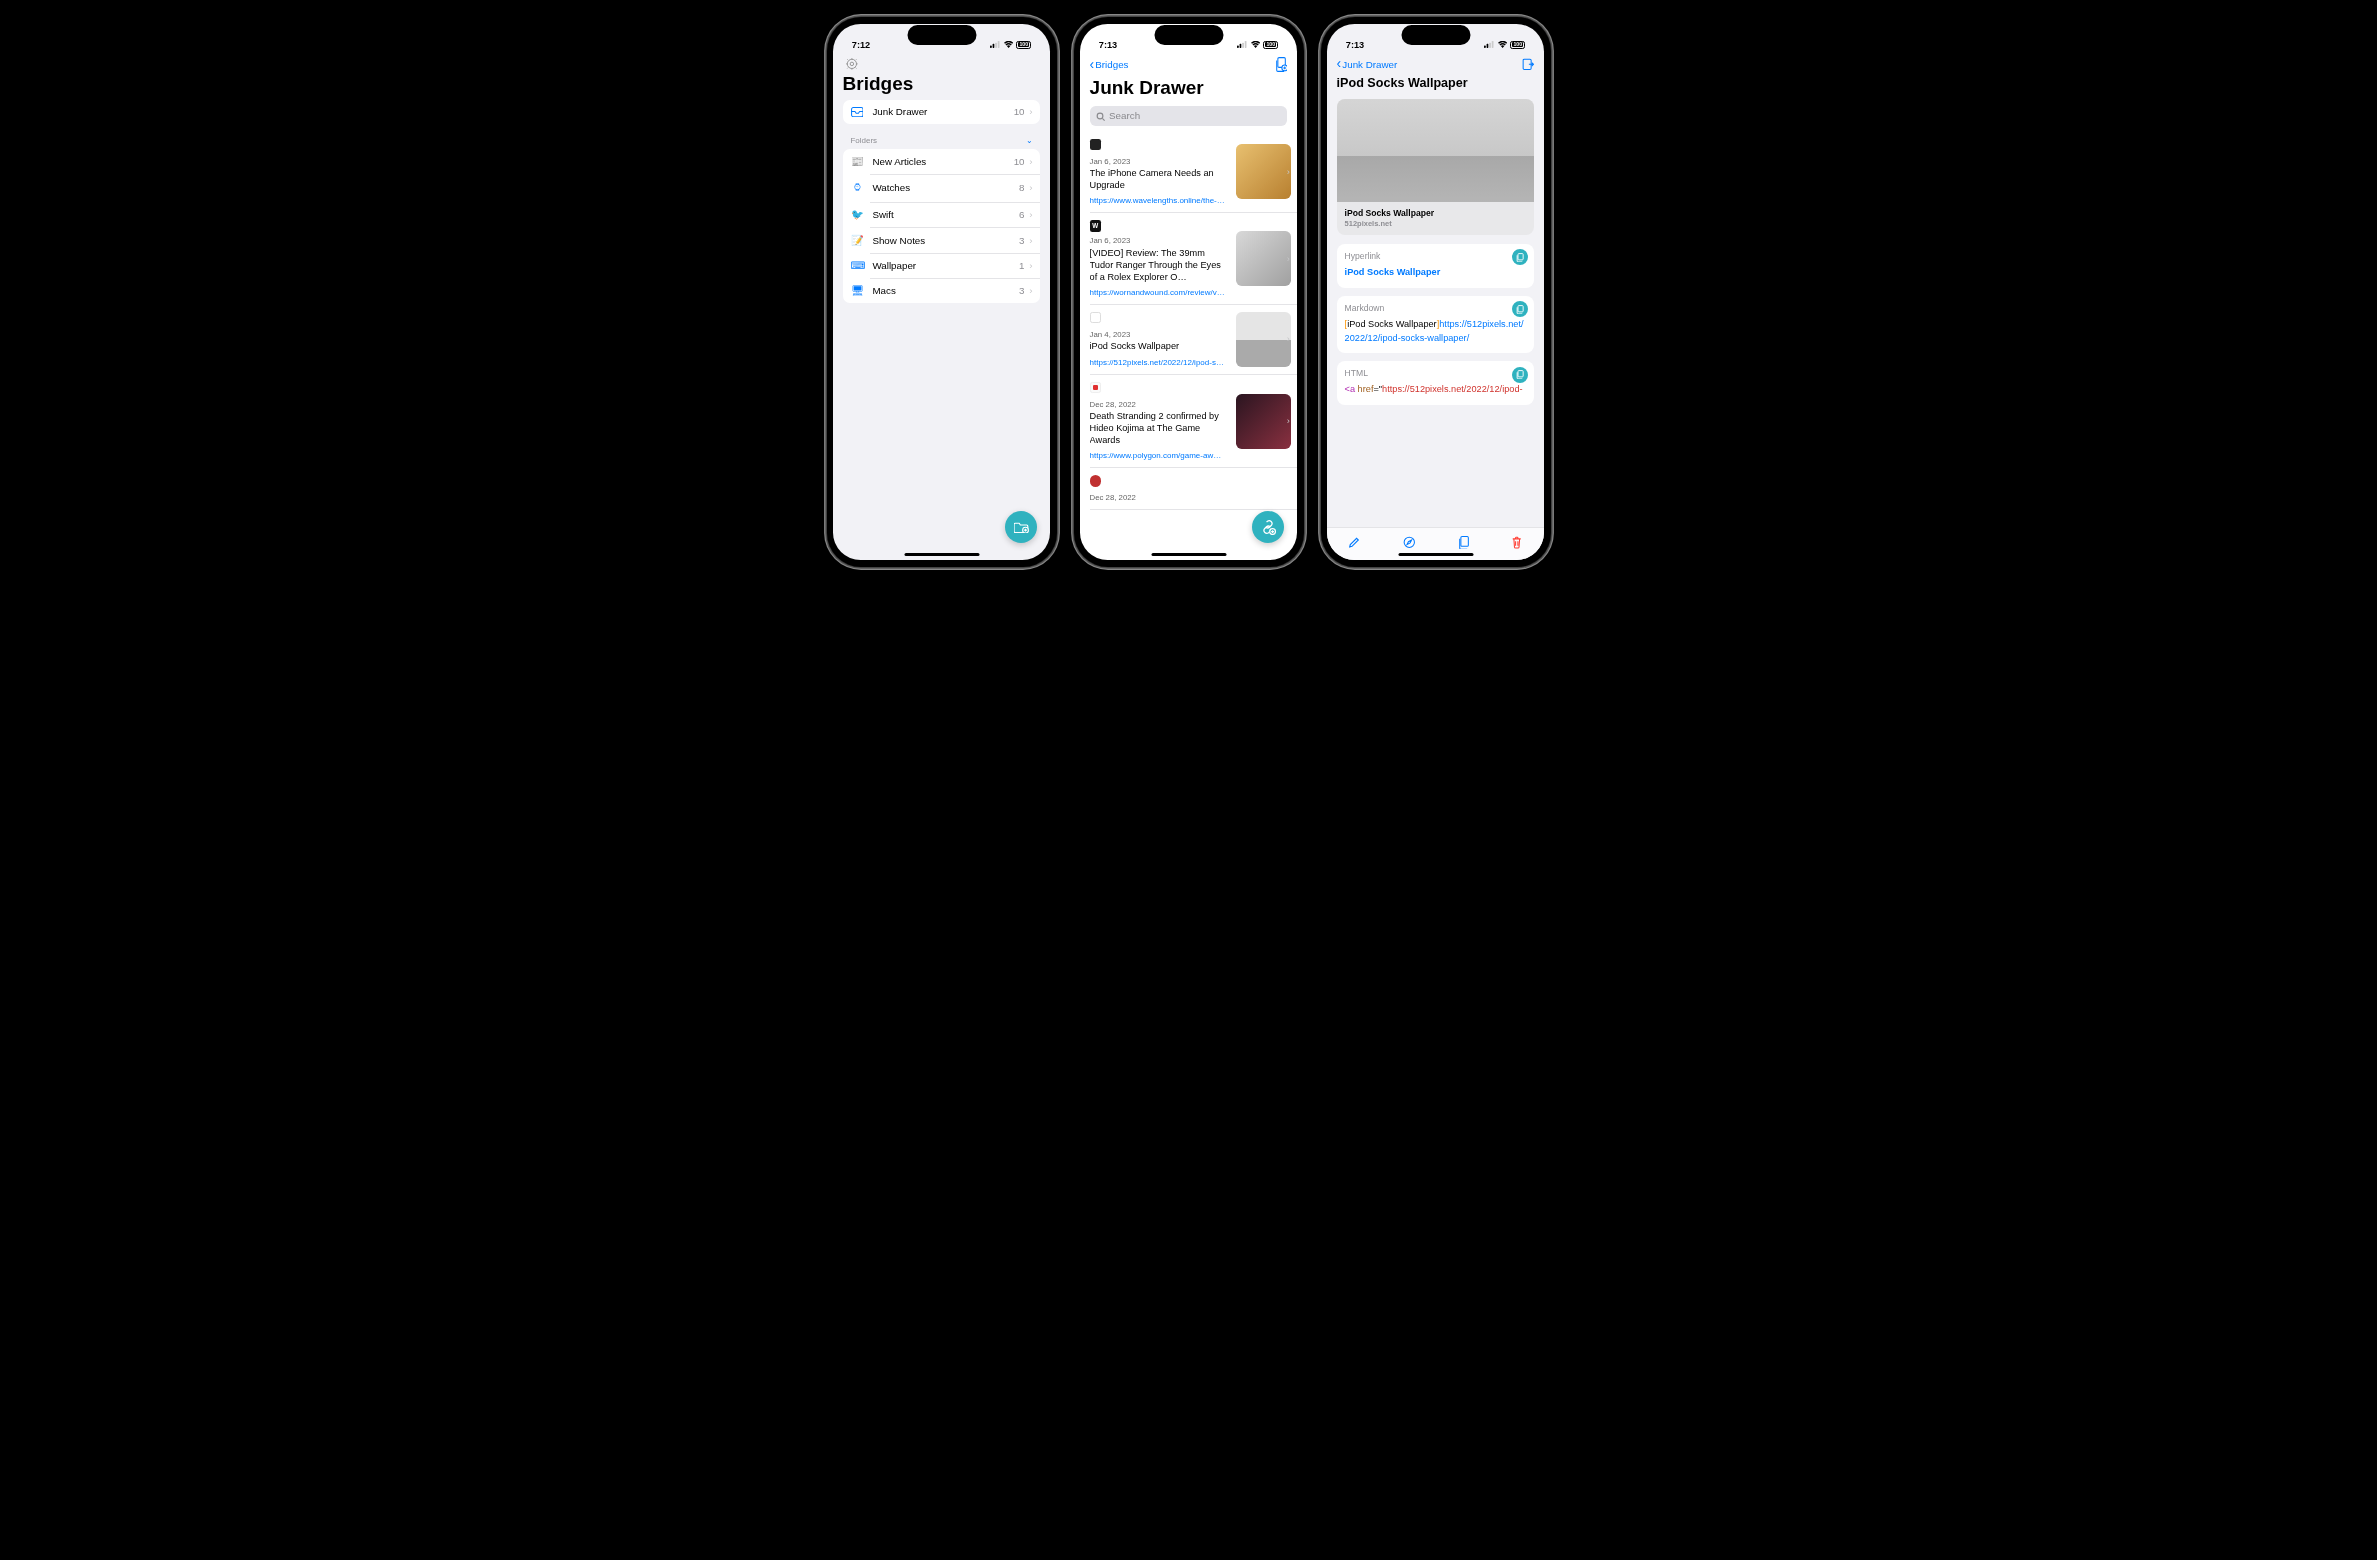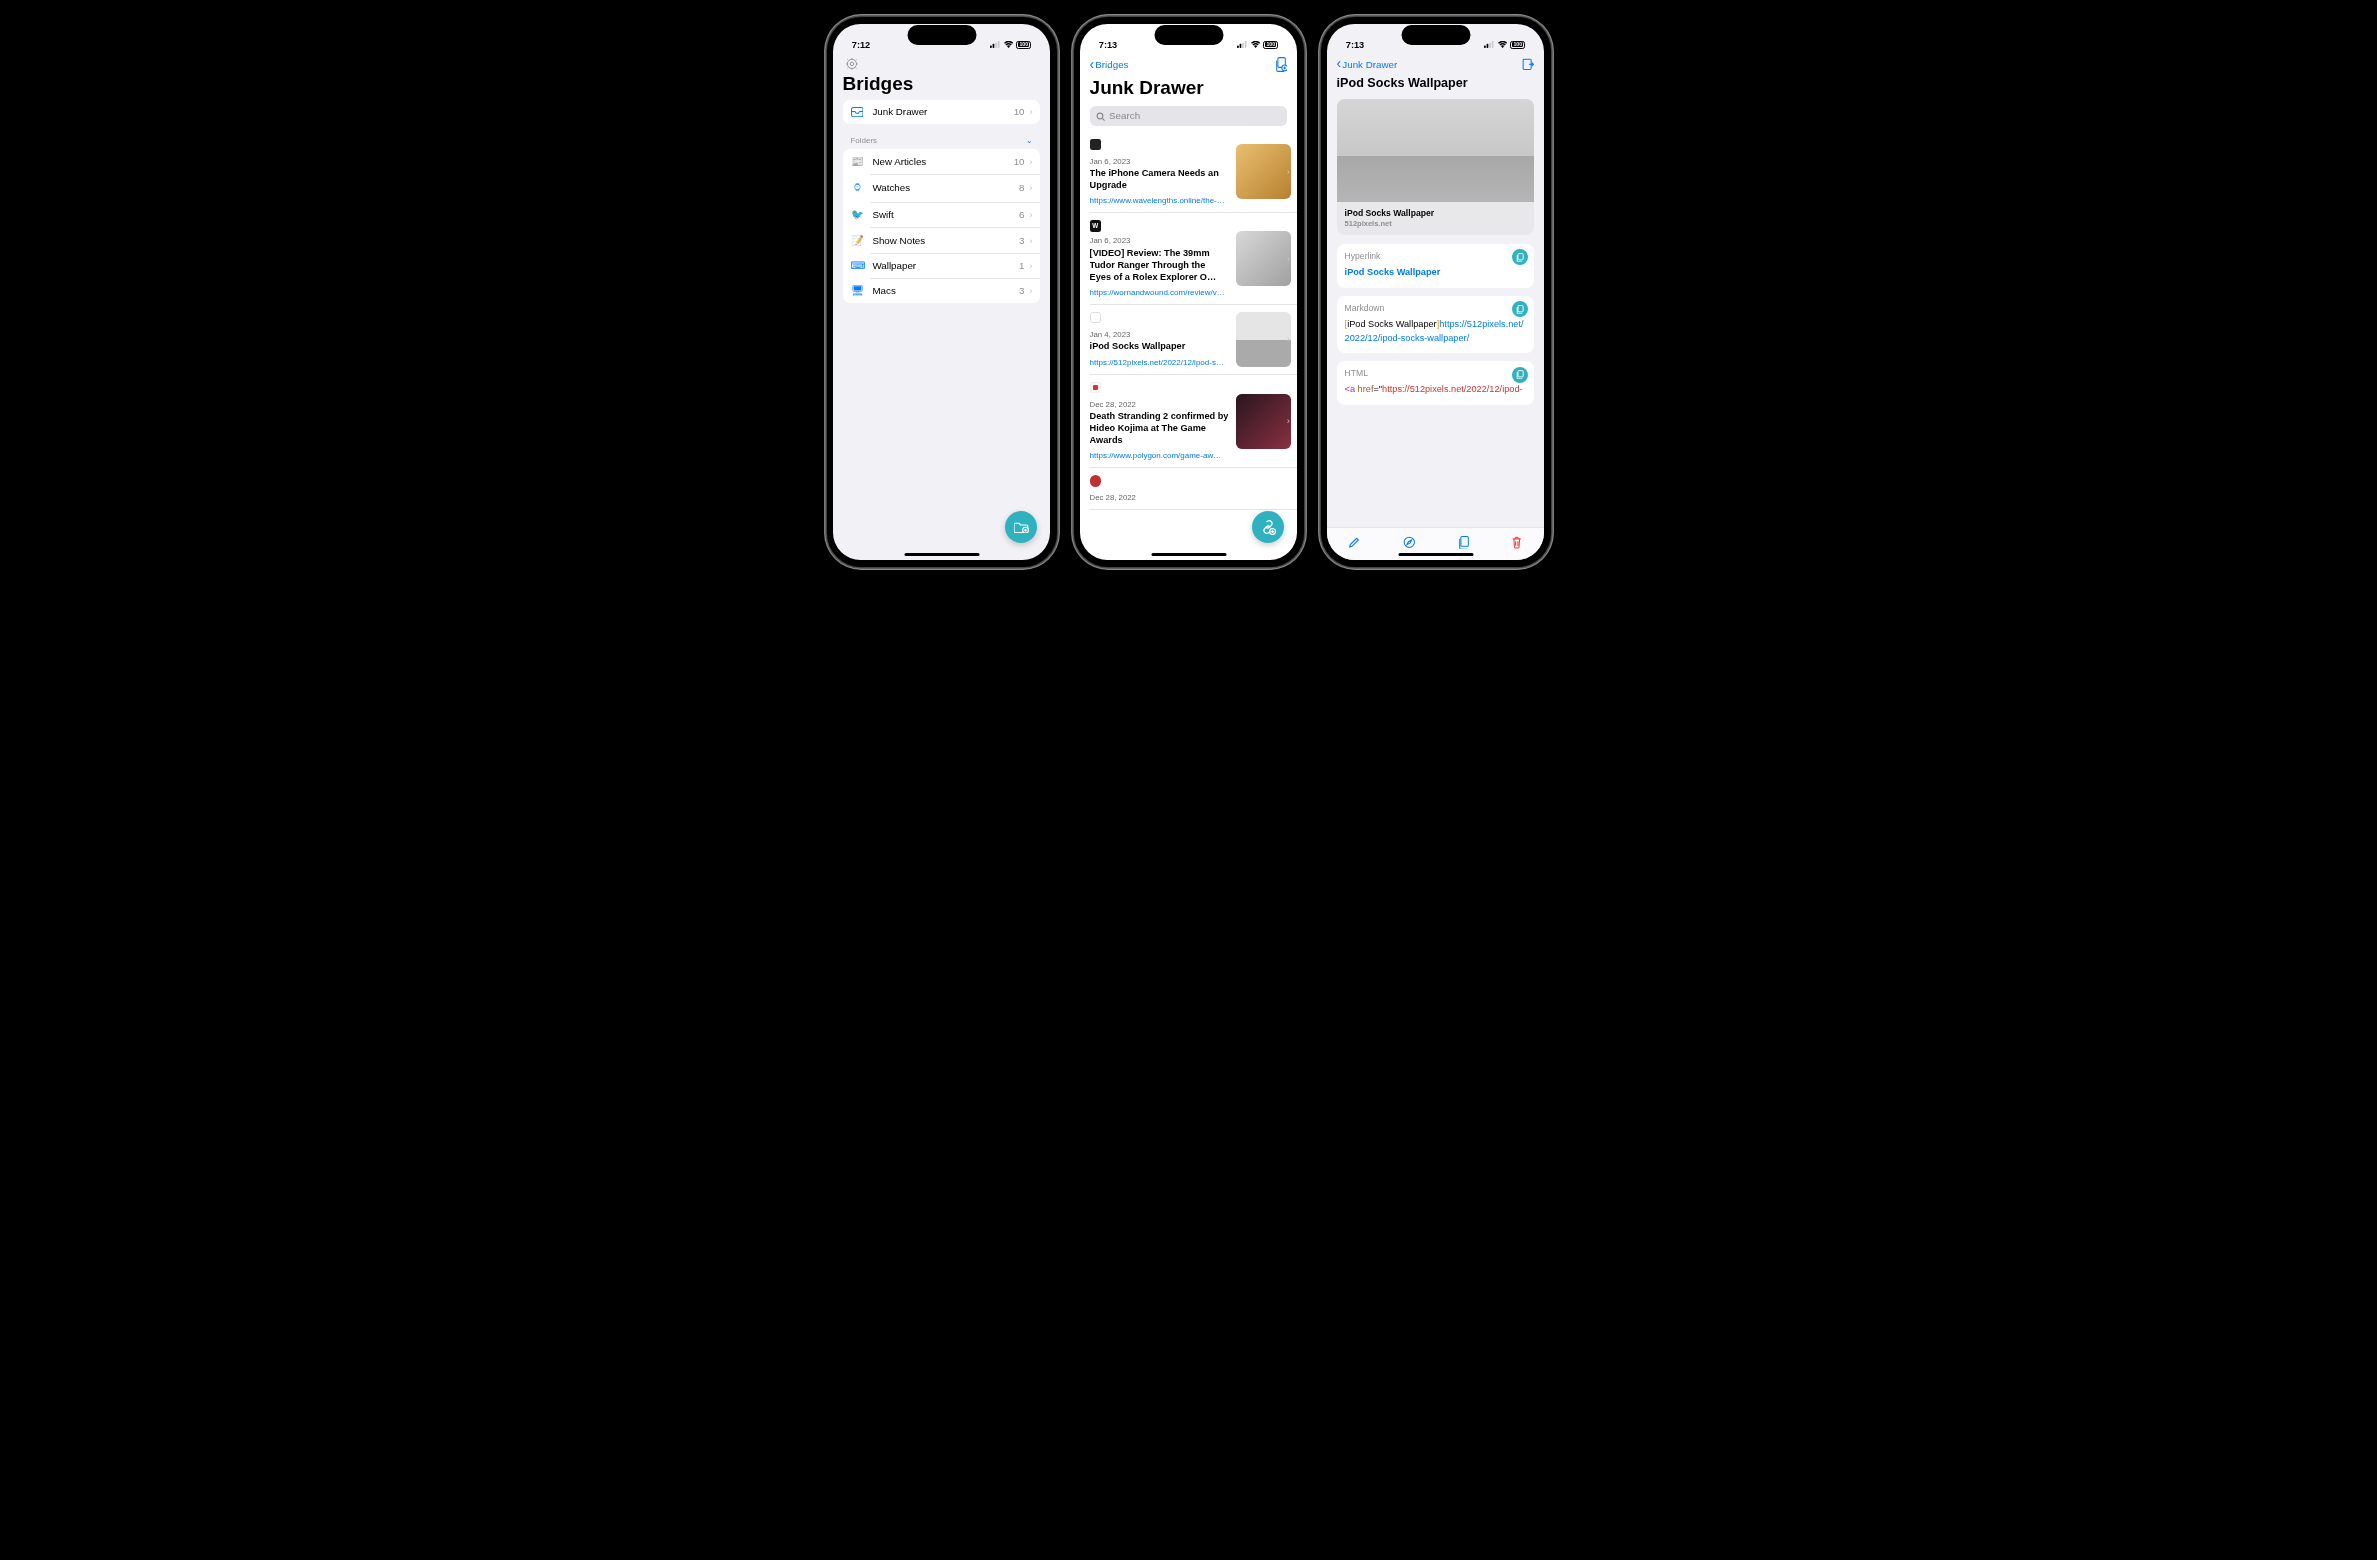--- a/index.html
+++ b/index.html
@@ -120,21 +120,21 @@
     align-items:center;
     position:relative;
   }
   .art-body { flex:1; min-width:0; }
   .favicon {
     width:11.5px; height:11.5px; border-radius:2.3px;
     background:#333; display:inline-block;
     margin-bottom:2.3px;
   }
   .art-date { font-size:7.8px; color:#666; margin-top:2.3px; }
-  .art-title { font-size:9.2px; font-weight:700; line-height:1.3; margin-top:2.3px;
+  .art-title { font-size:9.2px; font-weight:400; line-height:1.3; margin-top:2.3px;
     display:-webkit-box; -webkit-line-clamp:3; -webkit-box-orient:vertical; overflow:hidden; }
   .art-url { font-size:8px; color:var(--blue); margin-top:4.6px;
     white-space:nowrap; overflow:hidden; text-overflow:ellipsis; }
   .thumb {
     width:55px; height:55px; border-radius:5.7px;
     background:#ccc; flex-shrink:0;
     margin-right:5.7px;
   }
   .art-chev { position:absolute; right:6.9px; top:50%; transform:translateY(-50%); color:#c6c6c9; }
   

